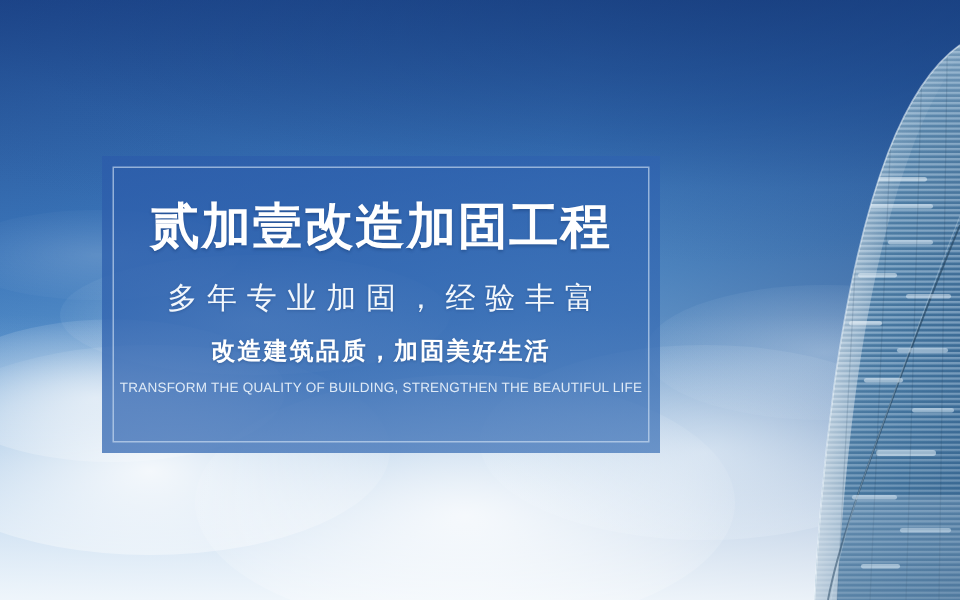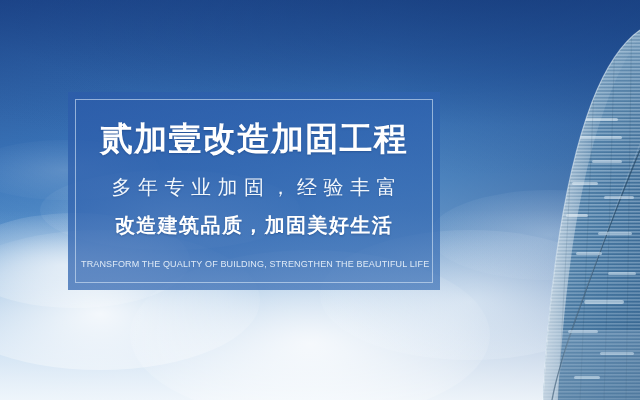--- a/index.html
+++ b/index.html
@@ -86,21 +86,21 @@
     position: absolute;
     top: 0; right: 0;
     width: 160px;
     height: 400px;
   }
 
   
   .panel {
     position: absolute;
     left: 68px;
-    top: 92px;
+    top: 104px;
     width: 372px;
     height: 198px;
     background: linear-gradient(160deg,
         rgba(44,92,170,0.80) 0%,
         rgba(48,100,176,0.76) 45%,
         rgba(58,112,182,0.70) 100%);
     box-sizing: border-box;
   }
   .panel-inner-border {
     position: absolute;
@@ -138,30 +138,30 @@
     color: #f2f7fc;
     letter-spacing: 6.5px;
     text-indent: 6.5px;
     line-height: 1.2;
     white-space: nowrap;
     text-shadow: 0 1px 2px rgba(10,40,90,0.25);
   }
   .title-slogan {
     margin: 0;
     padding-top: 14px;
-    font-size: 20px;
+    font-size: 16px;
     font-weight: bold;
     color: #ffffff;
     letter-spacing: 1.4px;
     line-height: 1.2;
     white-space: nowrap;
     text-shadow: 0 1px 2px rgba(10,40,90,0.30);
   }
   .title-en {
-    margin: 13px;
+    margin: 0;
     padding-top: 9px;
     font-size: 9px;
     font-weight: normal;
     color: #dfeaf6;
     letter-spacing: 0.15px;
     line-height: 1.2;
     white-space: nowrap;
   }
 </style>
 </head>

